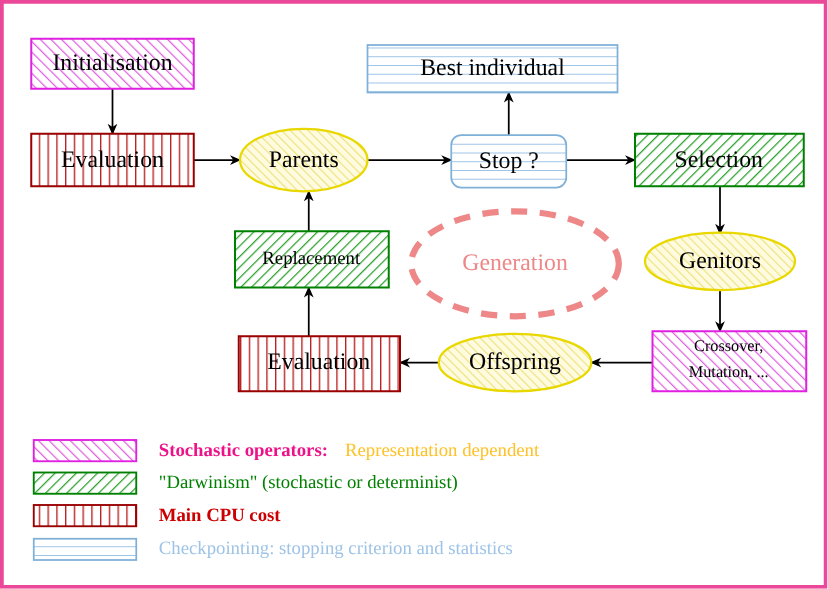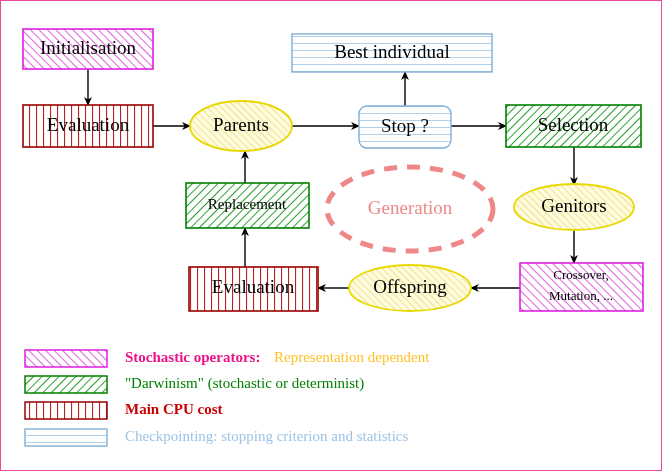--- a/index.html
+++ b/index.html
@@ -5,21 +5,21 @@
   html, body {
     margin: 0;
     padding: 0;
     background: #ffffff;
   }
   #canvas {
     position: relative;
     width: 662px;
     height: 471px;
     background: #ffffff;
-    border: 1px solid #ec4899;
+    border: 3px solid #ec4899;
     box-sizing: border-box;
     overflow: hidden;
     font-family: "Liberation Serif", "DejaVu Serif", serif;
   }
   svg.diagram {
     position: absolute;
     left: 0;
     top: 0;
     width: 662px;
     height: 471px;

